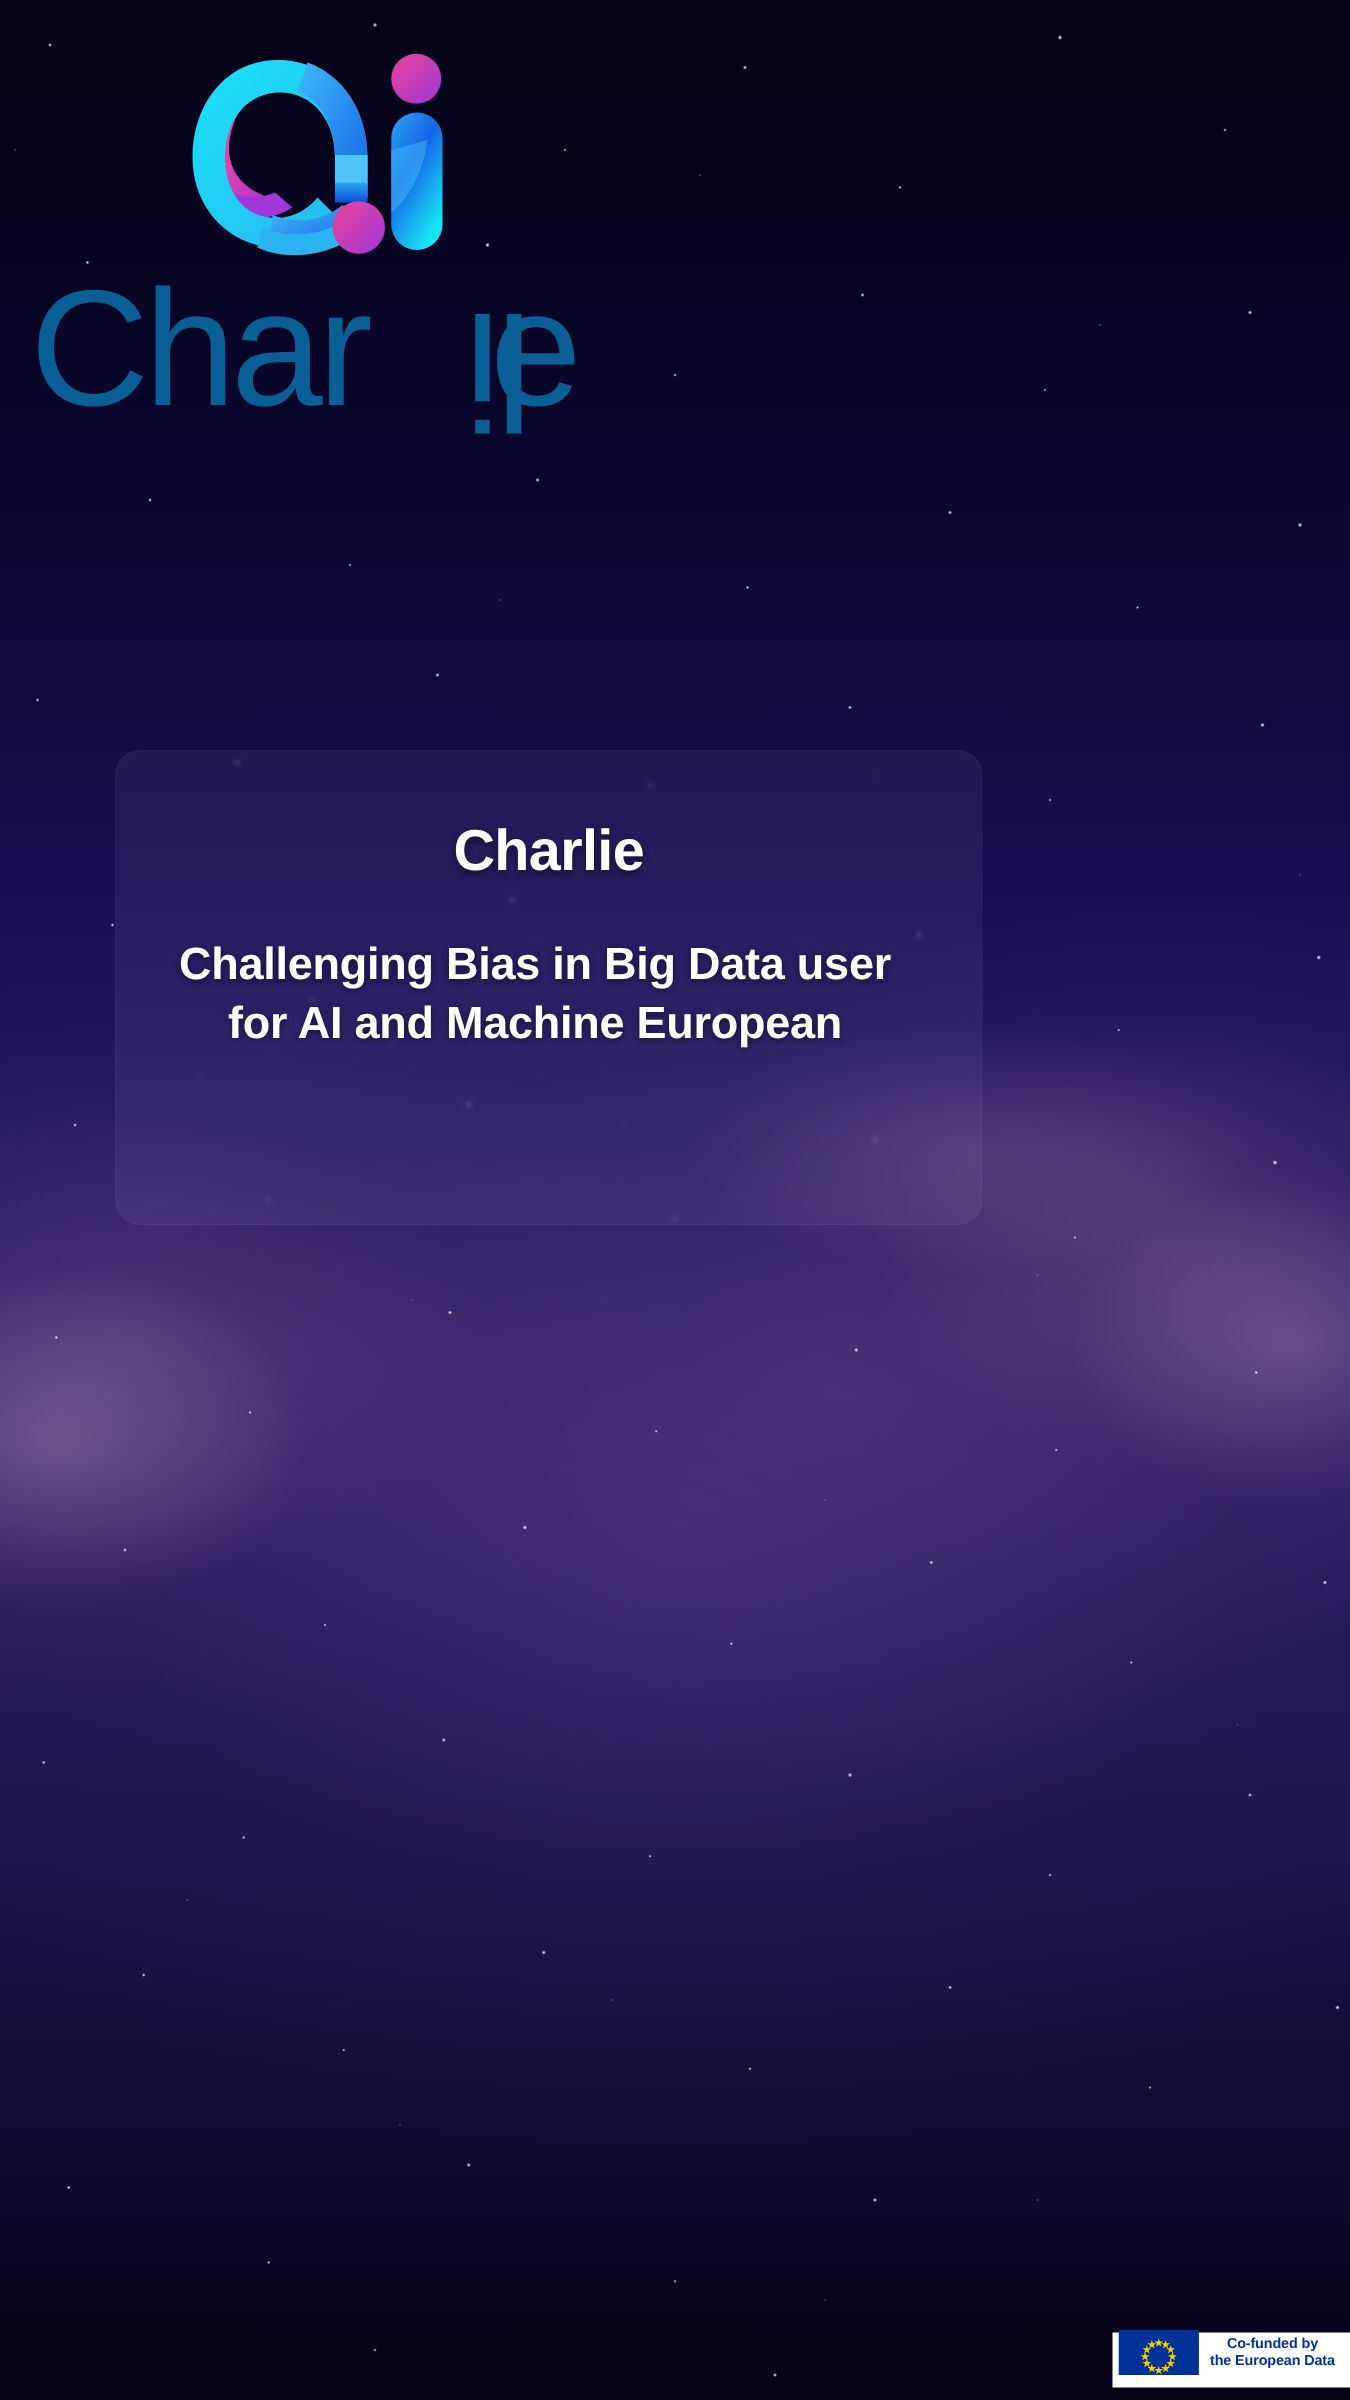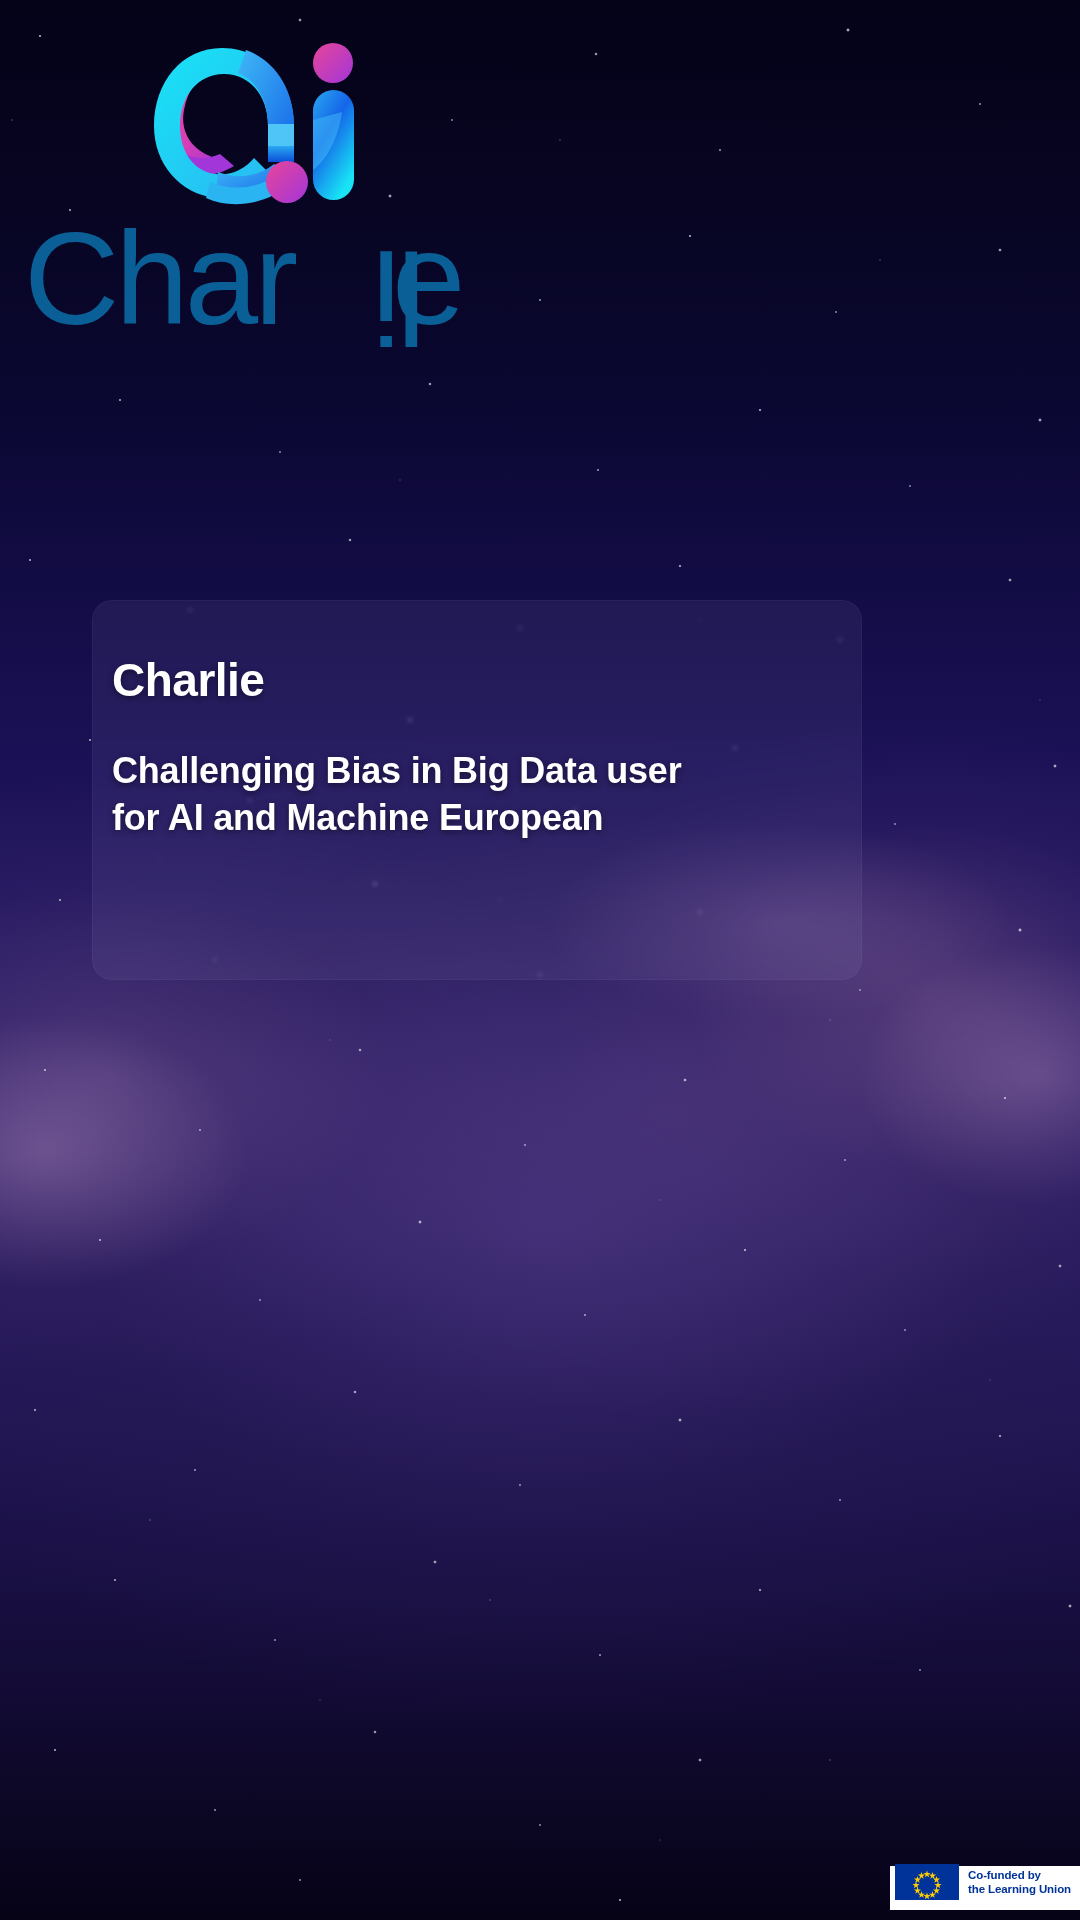--- a/index.html
+++ b/index.html
@@ -28,20 +28,21 @@
         #120c44 30%,
         #1b1157 40%,
         #241860 48%,
         #2b1d66 56%,
         #2a1c62 64%,
         #241757 72%,
         #1b1148 80%,
         #130b35 88%,
         #0b0622 95%,
         #060317 100%);
+    text-align: center;
   }
 
   .stars, .stars2, .stars3, .nebula {
     position:absolute; inset:0; pointer-events:none;
   }
 
   .nebula {
     background:
       radial-gradient(ellipse 300px 200px at 4% 60%, rgba(200,150,190,0.30), rgba(0,0,0,0) 68%),
       radial-gradient(ellipse 260px 190px at 96% 56%, rgba(200,150,190,0.26), rgba(0,0,0,0) 68%),
@@ -173,26 +174,26 @@
   #logo-mark { position:absolute; left:96px; top:6px; width:270px; height:200px; }
   #wordmark {
     position:absolute; left:0; top:196px;
     width:520px; height:130px;
   }
 
   
   #content-card {
     position:absolute;
     left:92px; top:600px;
-    width:770px; height:380px;
+    width:694px; height:380px;
     border-radius:20px;
     background:rgba(160,150,210,0.10);
     box-shadow:inset 0 0 0 1px rgba(200,195,235,0.05);
     backdrop-filter:blur(2px);
-    padding:56px 46px 40px 20px;
+    padding:56px 46px 40px 46px;
   }
 
   #card-title {
     color:#ffffff;
     font-size:46px;
     font-weight:bold;
     letter-spacing:-0.5px;
     line-height:1.05;
     text-shadow:0 2px 6px rgba(0,0,0,0.45);
   }
@@ -336,16 +337,16 @@
           <polygon points="37.5,27.03 38.35,29.63 41.1,29.63 38.87,31.23 39.72,33.83 37.5,32.23 35.28,33.83 36.13,31.23 33.9,29.63 36.65,29.63"></polygon>
           <polygon points="32,28.5 32.85,31.1 35.6,31.1 33.37,32.7 34.22,35.3 32,33.7 29.78,35.3 30.63,32.7 28.4,31.1 31.15,31.1"></polygon>
           <polygon points="26.5,27.03 27.35,29.63 30.1,29.63 27.87,31.23 28.72,33.83 26.5,32.23 24.28,33.83 25.13,31.23 22.9,29.63 25.65,29.63"></polygon>
           <polygon points="22.47,23 23.32,25.6 26.07,25.6 23.84,27.2 24.69,29.8 22.47,28.2 20.25,29.8 21.1,27.2 18.87,25.6 21.62,25.6"></polygon>
           <polygon points="21,17.5 21.85,20.1 24.6,20.1 22.37,21.7 23.22,24.3 21,22.7 18.78,24.3 19.63,21.7 17.4,20.1 20.15,20.1"></polygon>
           <polygon points="22.47,12 23.32,14.6 26.07,14.6 23.84,16.2 24.69,18.8 22.47,17.2 20.25,18.8 21.1,16.2 18.87,14.6 21.62,14.6"></polygon>
           <polygon points="26.5,7.97 27.35,10.57 30.1,10.57 27.87,12.17 28.72,14.77 26.5,13.17 24.28,14.77 25.13,12.17 22.9,10.57 25.65,10.57"></polygon>
         </g>
       </svg>
     </div>
-    <div id="eu-badge-text"><span>Co-funded by</span><br><span>the Learning Union</span></div>
+    <div id="eu-badge-text"><span>Co-funded by</span><br><span>the European Data</span></div>
   </div>
 
 </div>
 
 </body></html>

